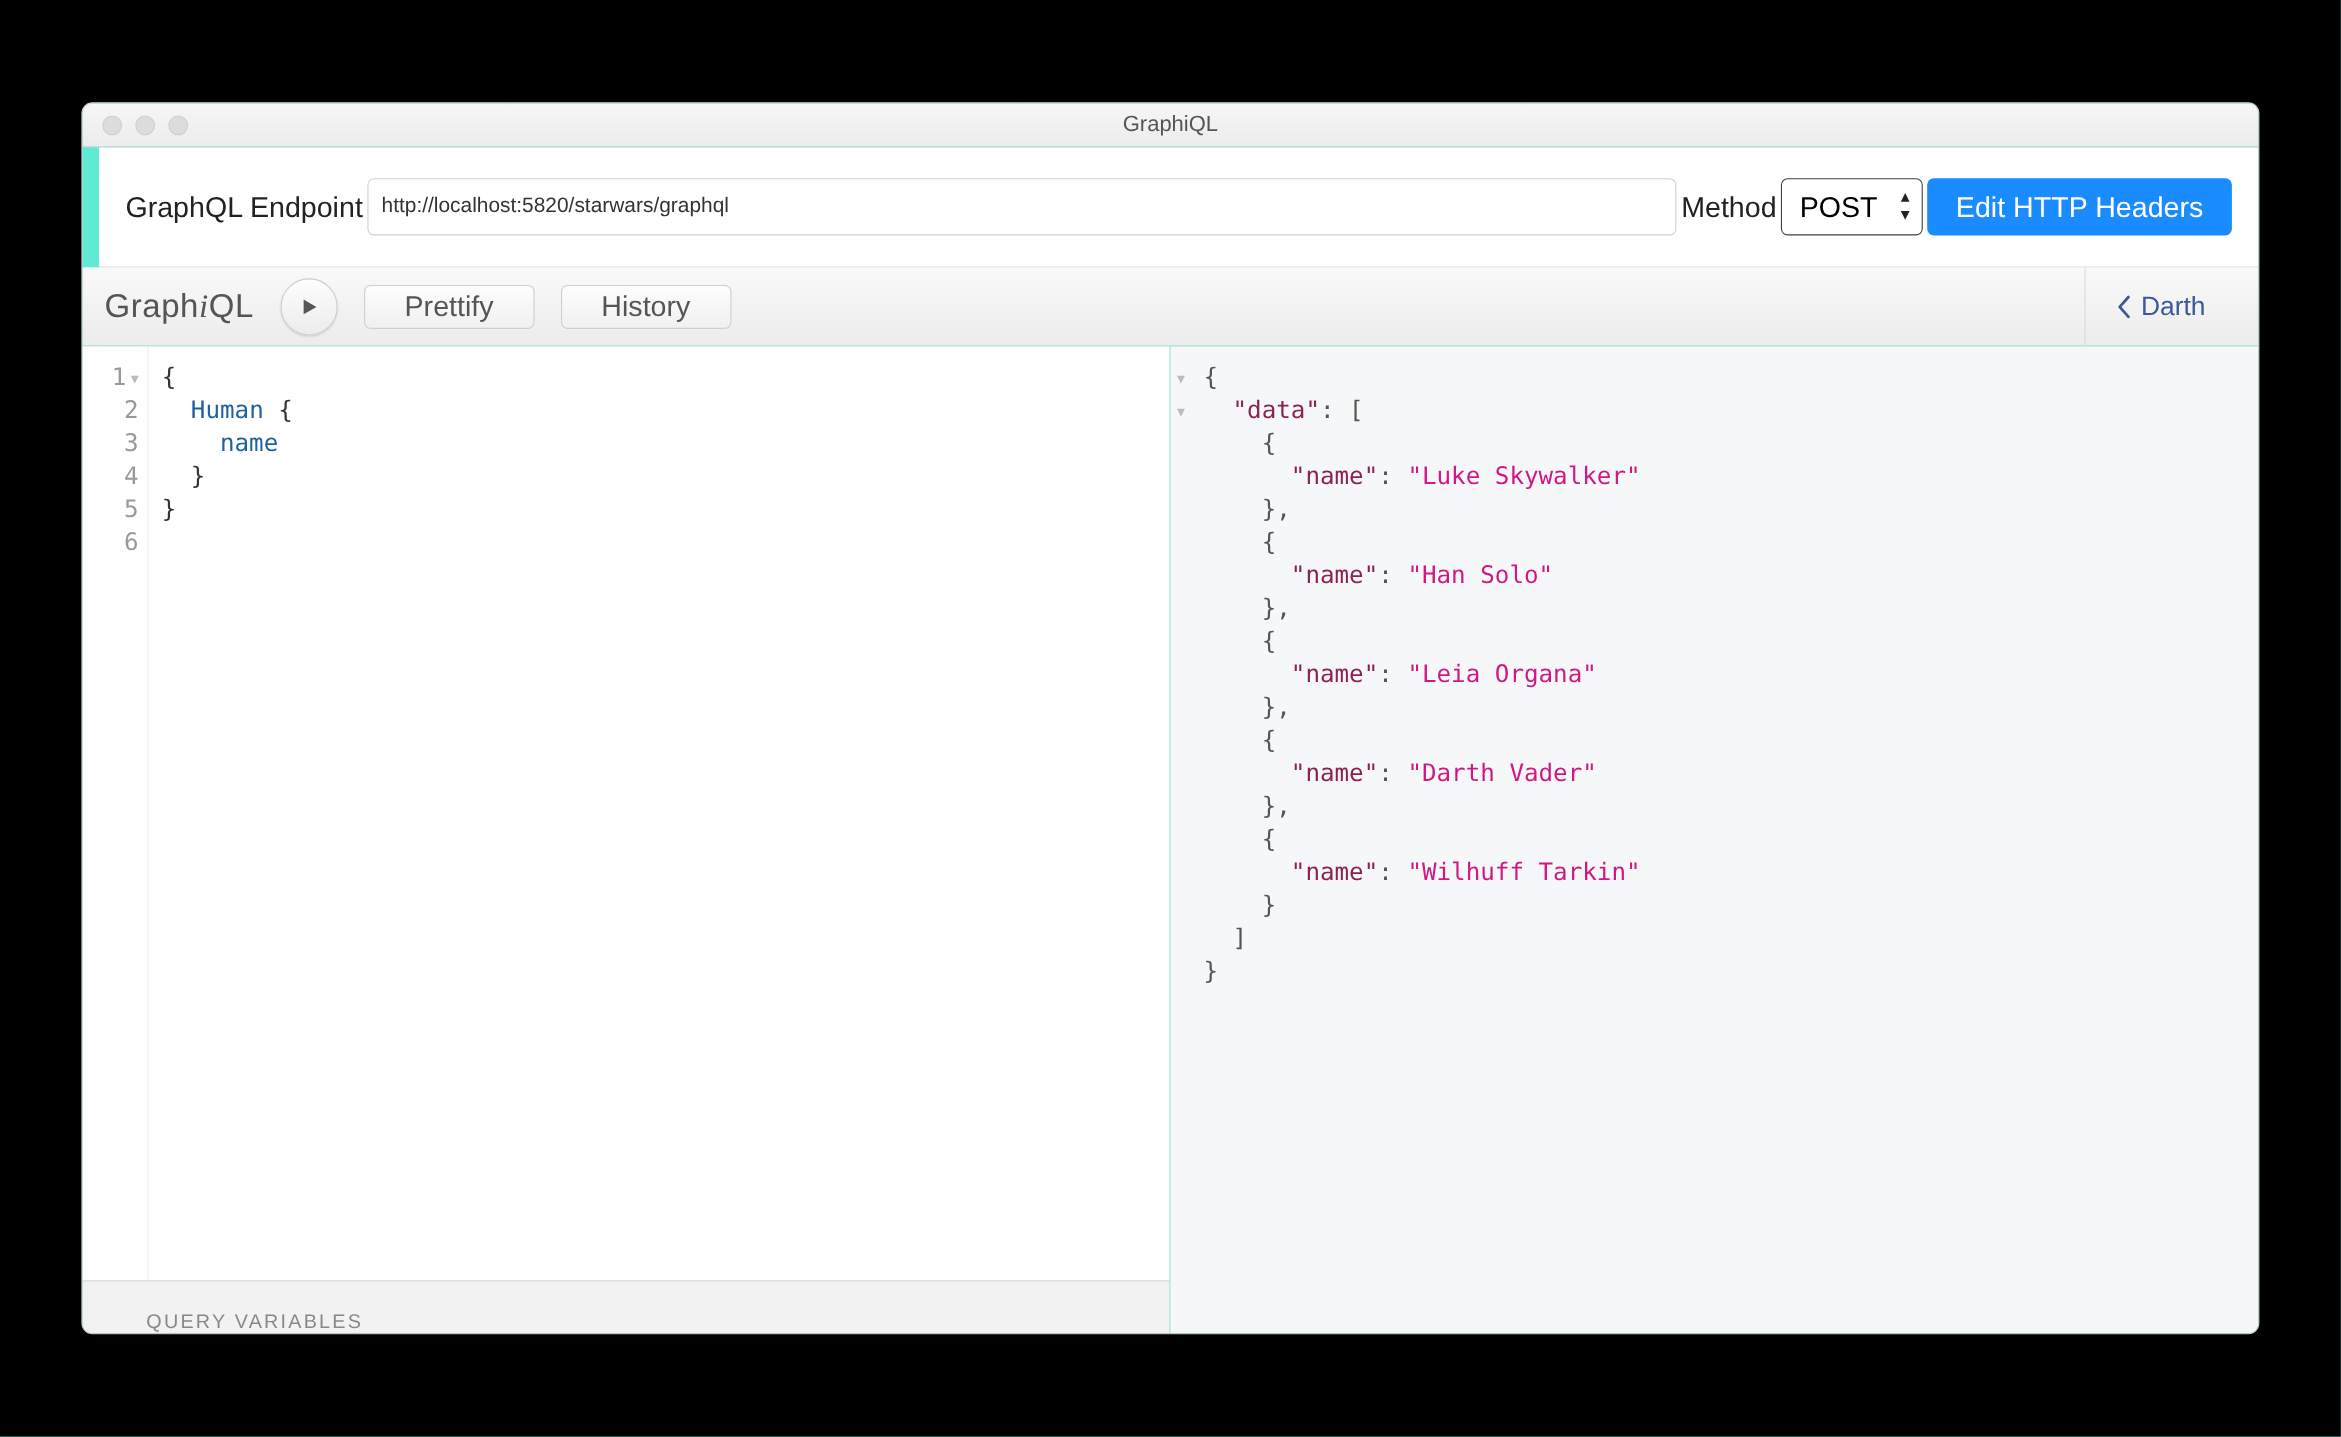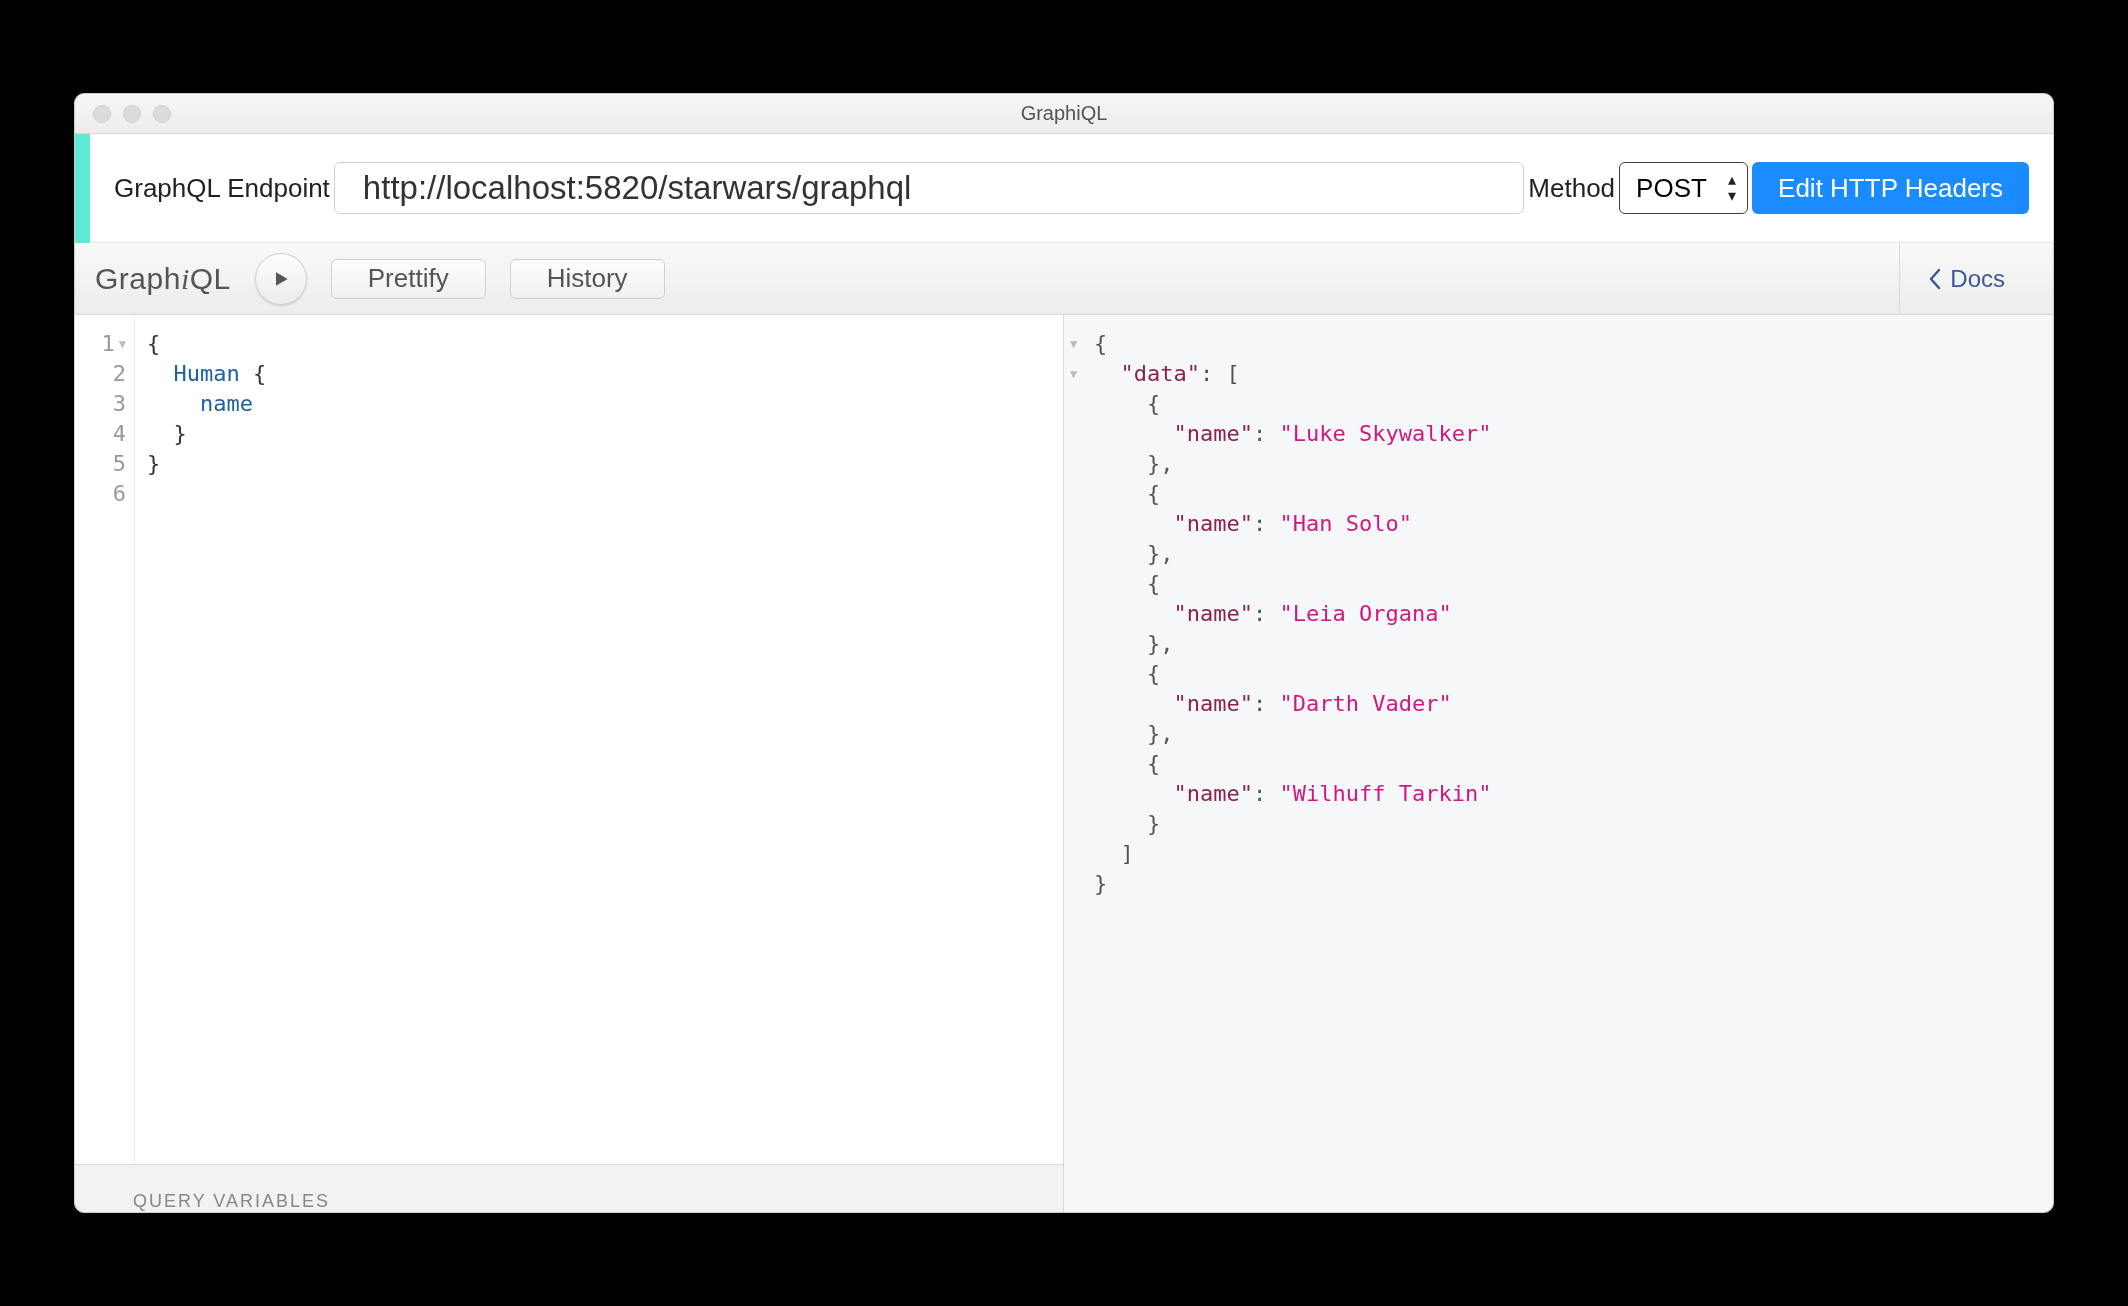--- a/index.html
+++ b/index.html
@@ -76,22 +76,22 @@
   }
   .label {
     font-size: 26px;
     color: #222;
   }
   .endpoint-input {
     flex: 1;
     height: 52px;
     border: 1px solid #d0d0d0;
     border-radius: 6px;
-    padding: 0 28px;
-    font-size: 33px;
+    padding: 0 12px;
+    font-size: 19px;
     color: #333;
   }
   .select-wrap {
     position: relative;
     display: inline-block;
   }
   .method-select {
     height: 52px;
     border: 1px solid #404040;
     border-radius: 6px;
@@ -280,21 +280,21 @@
           <path d="M6 4l14 8-14 8z" fill="#555"></path>
         </svg>
     </div>
     <button class="tool-btn">Prettify</button>
     <button class="tool-btn">History</button>
     <div class="toolbar-spacer"></div>
     <div class="docs-btn">
       <svg width="14" height="22" viewBox="0 0 14 22">
           <path d="M11 2L3 11l8 9" stroke="#3b5998" stroke-width="2.5" fill="none" stroke-linecap="round" stroke-linejoin="round"></path>
         </svg>
-      <span>Docs</span>
+      <span>Darth</span>
     </div>
   </div>
 
   <div class="main">
 
     <div class="editor-pane">
       <div class="editor">
         <div class="gutter">
           <div class="gutter-line">
               <span>1</span>

